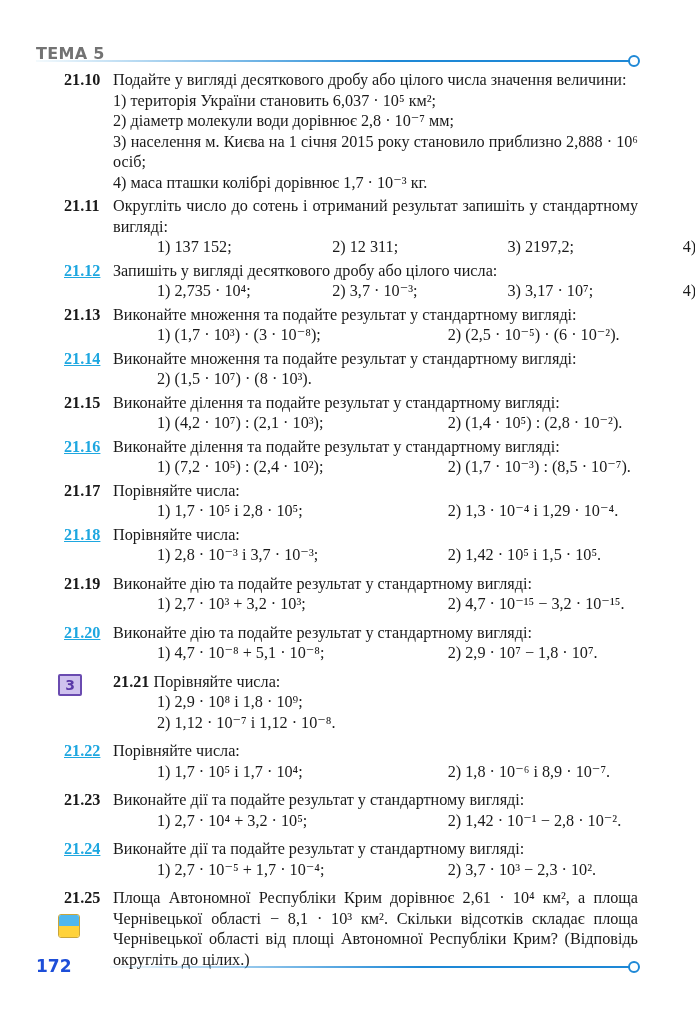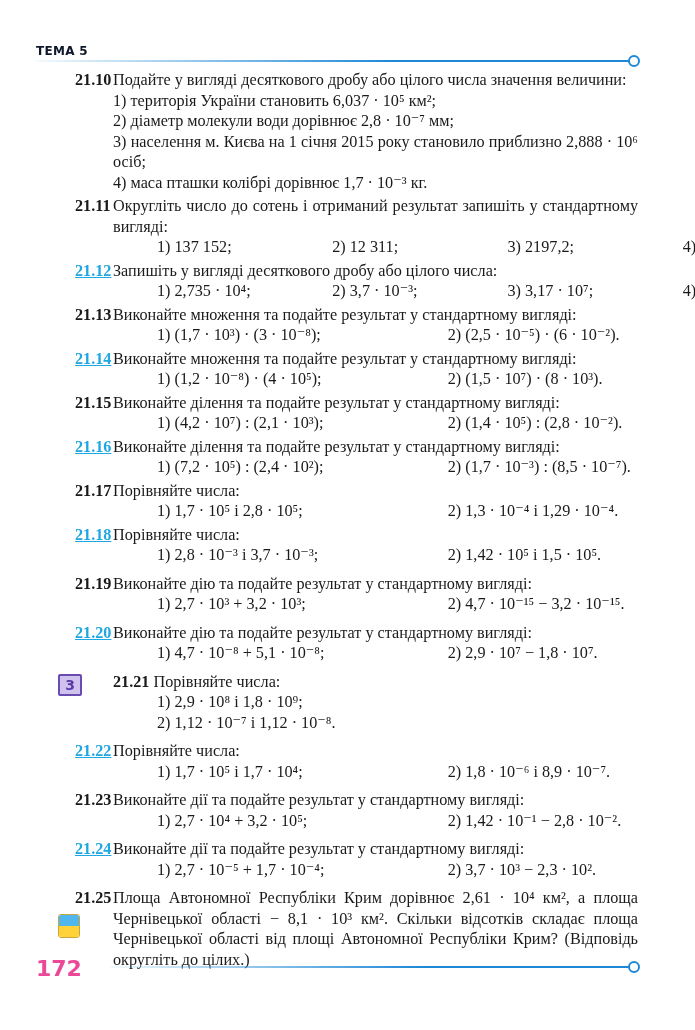--- a/index.html
+++ b/index.html
@@ -1,40 +1,40 @@
 <!DOCTYPE html>
 <html><head>
 <meta charset="utf-8">
 <style>
   html, body { margin: 0; padding: 0; background: #ffffff; }
   body { width: 695px; height: 1030px; position: relative; overflow: hidden;
          font-family: "Liberation Serif", "DejaVu Serif", serif; color: #1a1a1a; }
   .header-title { position: absolute; left: 36px; top: 44px; font-family: "DejaVu Sans", sans-serif;
-                  font-weight: bold; font-size: 12px; color: #0f172a; letter-spacing: 0.3px; }
+                  font-weight: bold; font-size: 16px; color: #737373; letter-spacing: 0.3px; }
   .rule { position: absolute; height: 2px; background: linear-gradient(to right, rgba(30,154,214,0.05), #1e88d6 60%, #1e88d6); }
   .rule-dot { position: absolute; width: 8px; height: 8px; border: 2px solid #1e88d6; border-radius: 50%; background: #fff; }
   .content { position: absolute; left: 60px; top: 70px; width: 578px; font-size: 16.2px; line-height: 20.5px; }
   .ex { position: relative; padding-left: 53px; margin-bottom: 3px; }
   .ex.gap { margin-top: 8px; }
-  .num { position: absolute; left: 15px; top: 0; font-weight: bold; }
+  .num { position: absolute; left: 4px; top: 0; font-weight: bold; }
   .num.blue { color: #1ea7e0; font-weight: bold; text-decoration: underline; }
   .text { text-align: justify; }
   .row { display: flex; }
   .row .c { flex: 0 0 auto; margin-left: 44px; }
   .row4 .c { width: 25%; }
   .row2 .c1 { width: 47%; }
   .badge3 { position: absolute; left: -2px; top: 2px; width: 20px; height: 18px; border: 2px solid #6a4bb0;
             background: #cfc2ee; color: #5b3aa8; font-family: "DejaVu Sans", sans-serif; font-weight: bold;
             font-size: 14px; line-height: 18px; text-align: center; border-radius: 2px; }
   .flag { position: absolute; left: -2px; top: 26px; width: 20px; height: 22px; border-radius: 3px;
           overflow: hidden; border: 1px solid #c9a53a; }
   .flag .b { height: 50%; background: #4fb7ee; }
   .flag .y { height: 50%; background: #ffd23a; }
   .page-num { position: absolute; left: 36px; top: 956px; font-family: "DejaVu Sans", sans-serif;
-              font-weight: bold; font-size: 22px; color: #ec4899; }
+              font-weight: bold; font-size: 17px; color: #1d4ed8; }
 </style>
 </head>
 <body>
 
 <div class="header-title">ТЕМА 5</div>
 <div class="rule" style="left:36px; top:60px; width:594px;"></div>
 <div class="rule-dot" style="left:628px; top:55px;"></div>
 
 <div class="content">
 
@@ -75,21 +75,20 @@
     <div class="row row2">
       <span class="c c1">1) (1,7 · 10³) · (3 · 10⁻⁸);</span>
       <span class="c">2) (2,5 · 10⁻⁵) · (6 · 10⁻²).</span>
     </div>
   </div>
 
   <div class="ex">
     <span class="num blue">21.14</span>
     <div class="text">Виконайте множення та подайте результат у стандартному вигляді:</div>
     <div class="row row2">
-      <span class="c c1">1) (1,2 · 10⁻⁸) · (4 · 10⁵);</span>
       <span class="c">2) (1,5 · 10⁷) · (8 · 10³).</span>
     </div>
   </div>
 
   <div class="ex">
     <span class="num">21.15</span>
     <div class="text">Виконайте ділення та подайте результат у стандартному вигляді:</div>
     <div class="row row2">
       <span class="c c1">1) (4,2 · 10⁷) : (2,1 · 10³);</span>
       <span class="c">2) (1,4 · 10⁵) : (2,8 · 10⁻²).</span>

